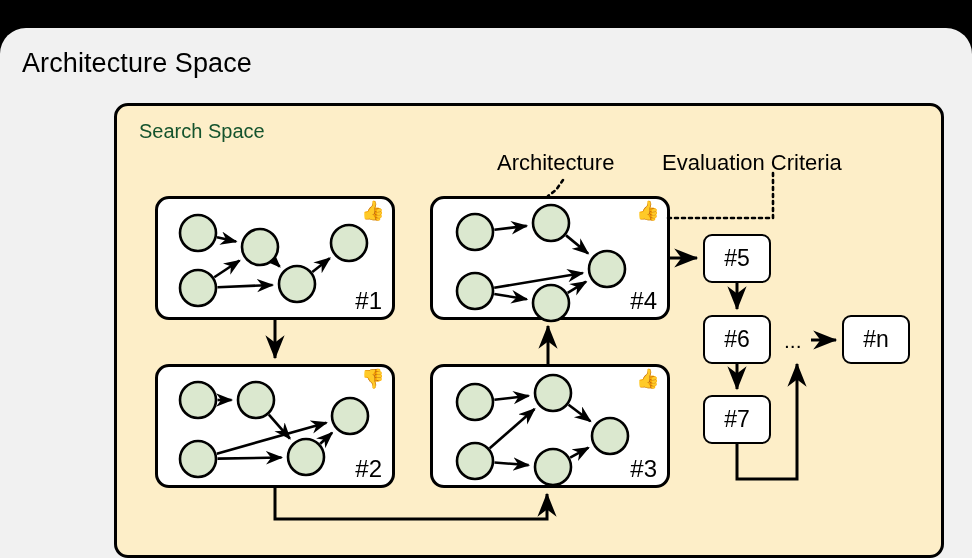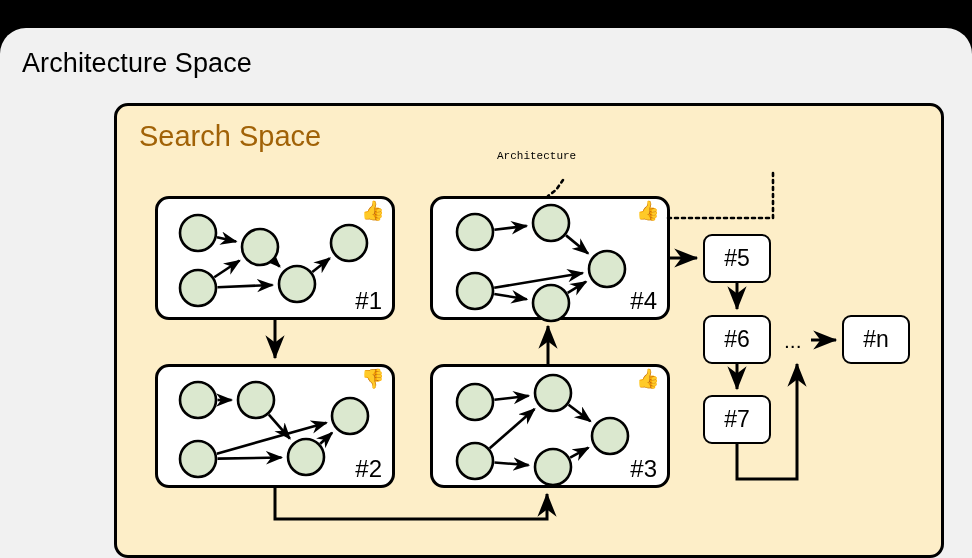--- a/index.html
+++ b/index.html
@@ -40,22 +40,22 @@
     left: 114px; top: 75px;
     width: 830px; height: 455px;
     background: #fdeec8;
     border: 3px solid #000;
     border-radius: 14px;
     box-sizing: border-box;
   }
   .search-space-title {
     position: absolute;
     left: 22px; top: 14px;
-    font-size: 29px;
-    color: #a16207;
+    font-size: 20px;
+    color: #14532d;
     white-space: nowrap;
   }
   .card {
     position: absolute;
     background: #ffffff;
     border: 3px solid #000;
     border-radius: 14px;
     box-sizing: border-box;
   }
   .card-label {
@@ -78,24 +78,23 @@
     border-radius: 9px;
     box-sizing: border-box;
     display: flex;
     align-items: center;
     justify-content: center;
     font-size: 23px;
     color: #000;
   }
   .annot {
     position: absolute;
-    font-size: 11px;
+    font-size: 22px;
     color: #000;
     white-space: nowrap;
-    font-family: Liberation Mono, monospace;
   }
   .ssvg {
     position: absolute;
     left: 0; top: 0;
     overflow: visible;
     pointer-events: none;
   }
   .dots {
     position: absolute;
     font-size: 21px;
@@ -110,20 +109,21 @@
 
   <div class="outer-panel"></div>
 
   <div class="page-title">Architecture Space</div>
 
   <div class="search-space">
     <div class="search-space-title">Search Space</div>
   </div>
 
   <div class="annot" style="left:497px; top:122px;">Architecture</div>
+  <div class="annot" style="left:662px; top:122px;">Evaluation Criteria</div>
   <div class="dots" style="left:784px; top:302px;">...</div>
 
   <div class="card" id="card-1" style="left:155px; top:168px; width:240px; height:124px;">
     <svg class="ssvg" width="240" height="124" viewBox="0 0 240 124">
         <defs>
           <marker id="ar0" markerWidth="7" markerHeight="7" refX="6" refY="2.6" orient="auto" markerUnits="strokeWidth">
             <path d="M0,0 L6.6,2.6 L0,5.2 L2,2.6 z" fill="#000"></path>
           </marker>
         </defs>
         <line x1="59.02109954032028" y1="38.29508699297555" x2="78.1016954493412" y2="42.60360864985124" stroke="#000" stroke-width="2.6" marker-end="url(#ar0)"></line>

